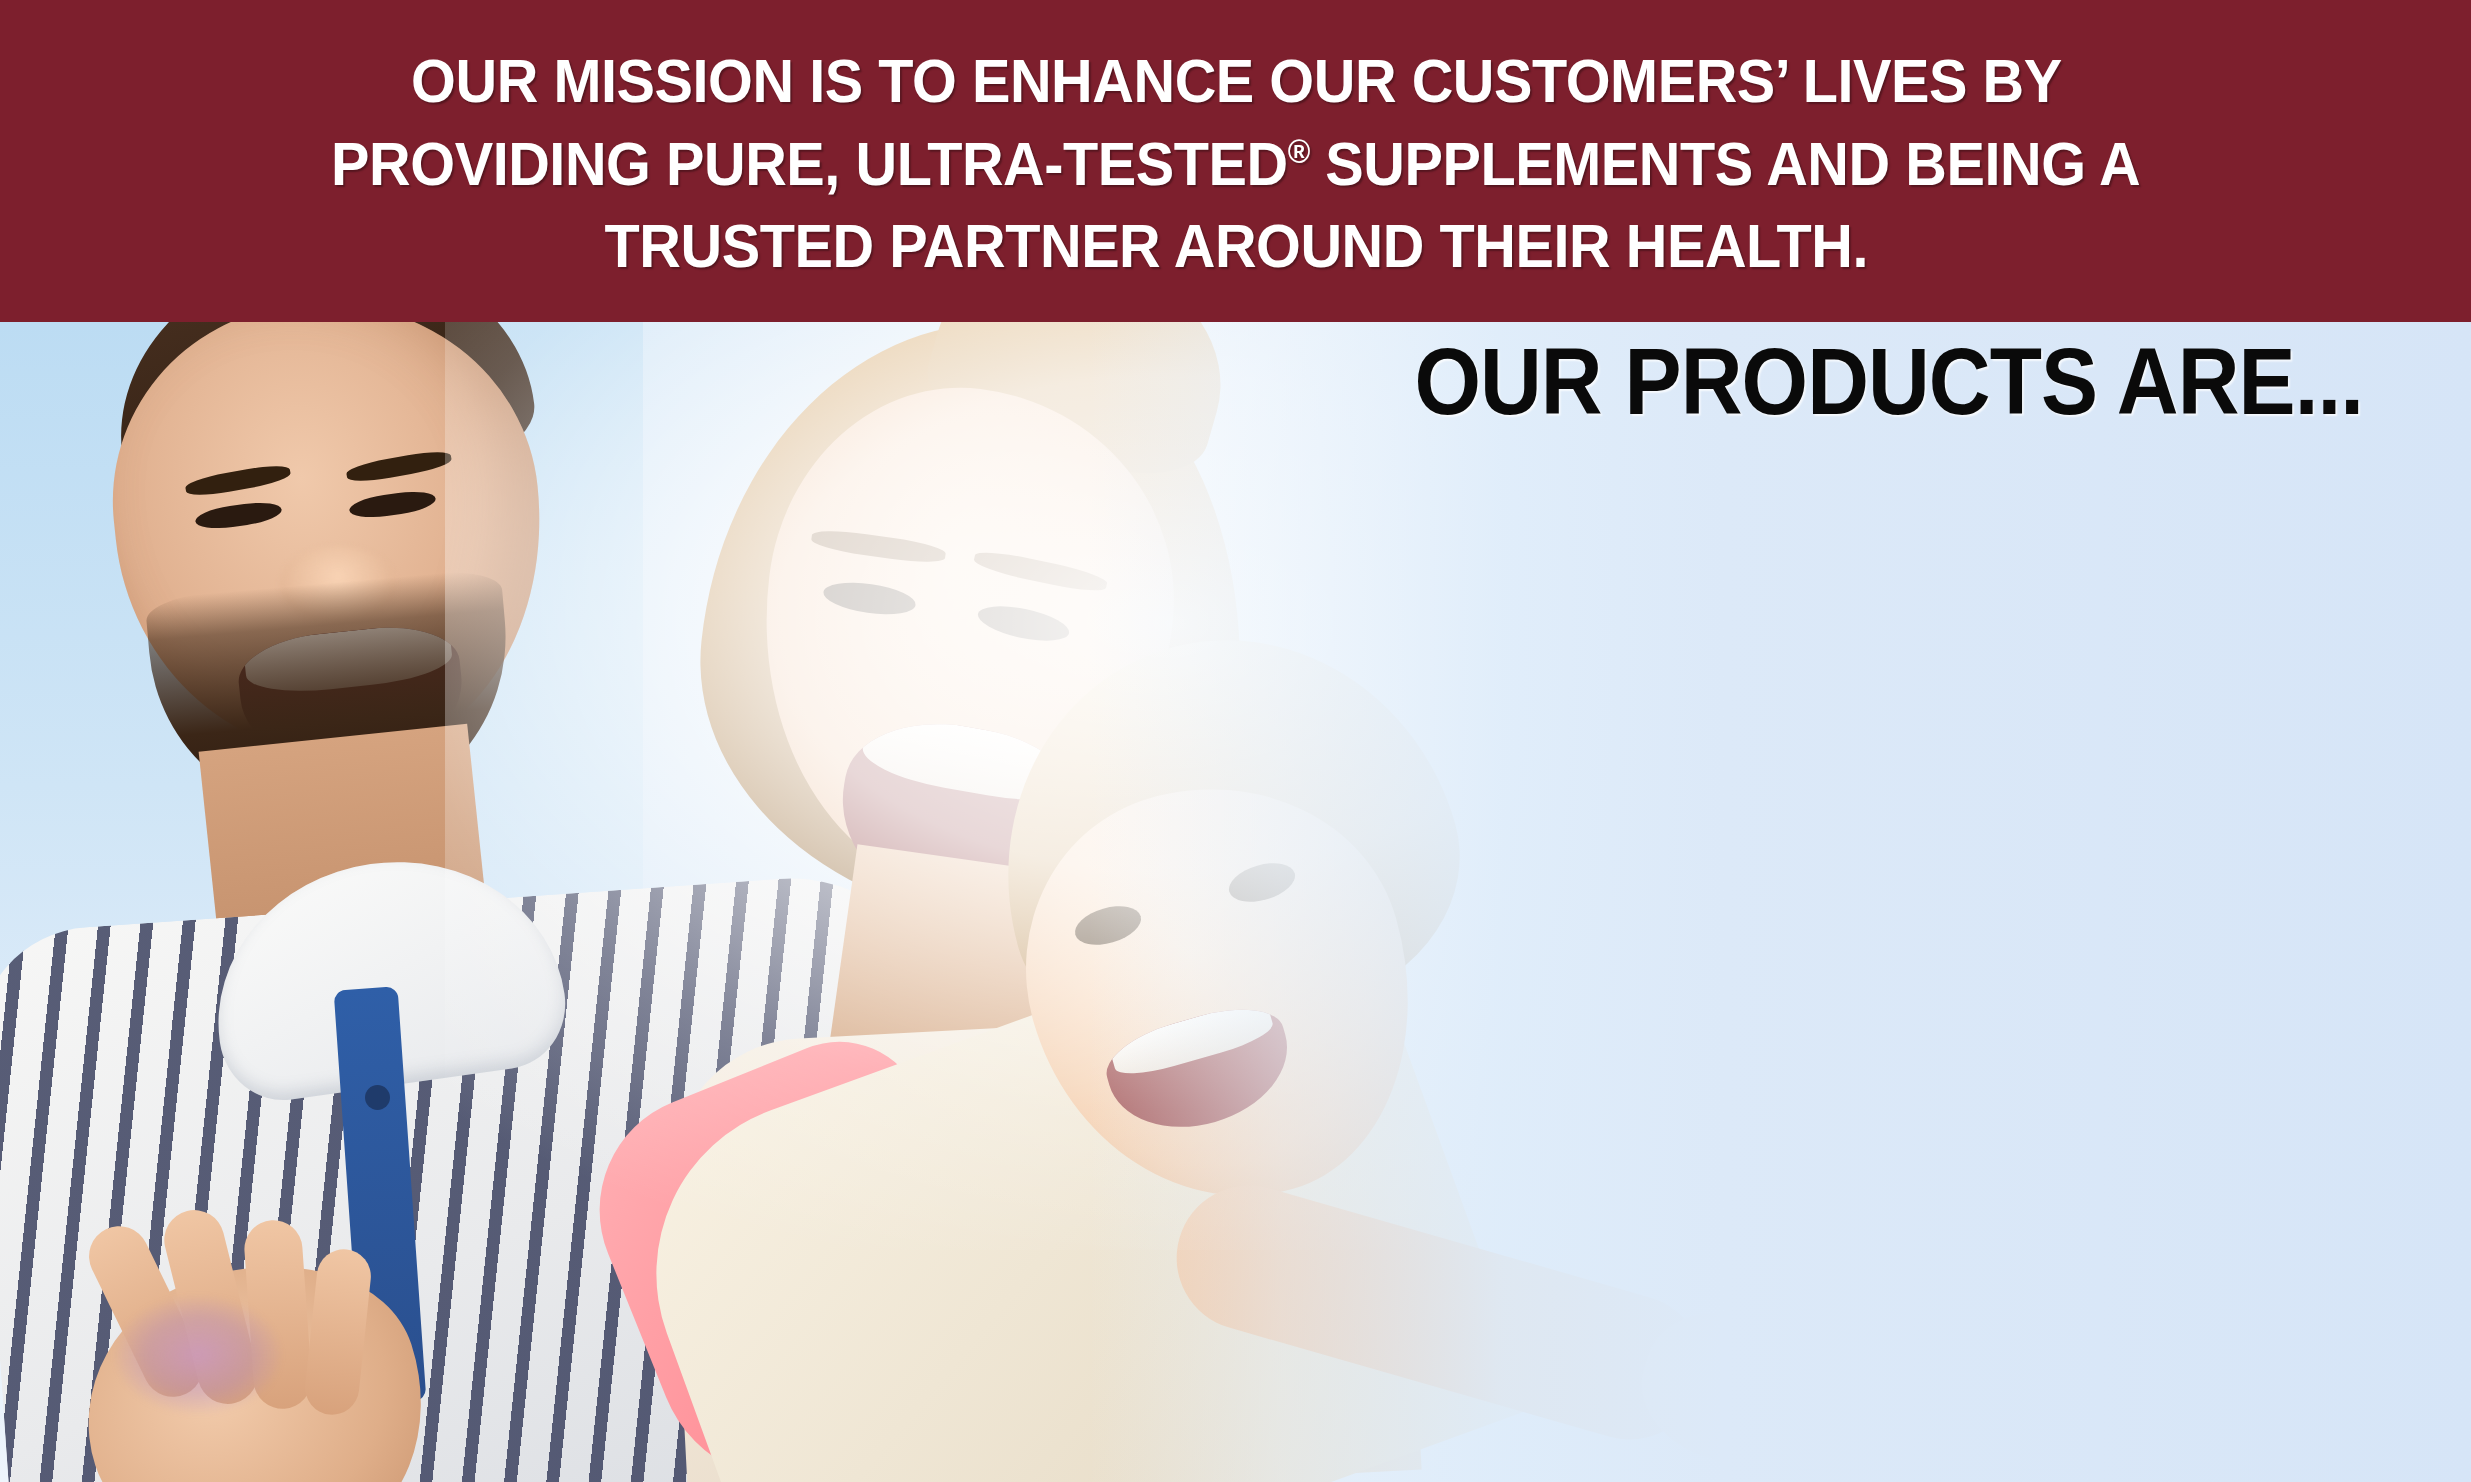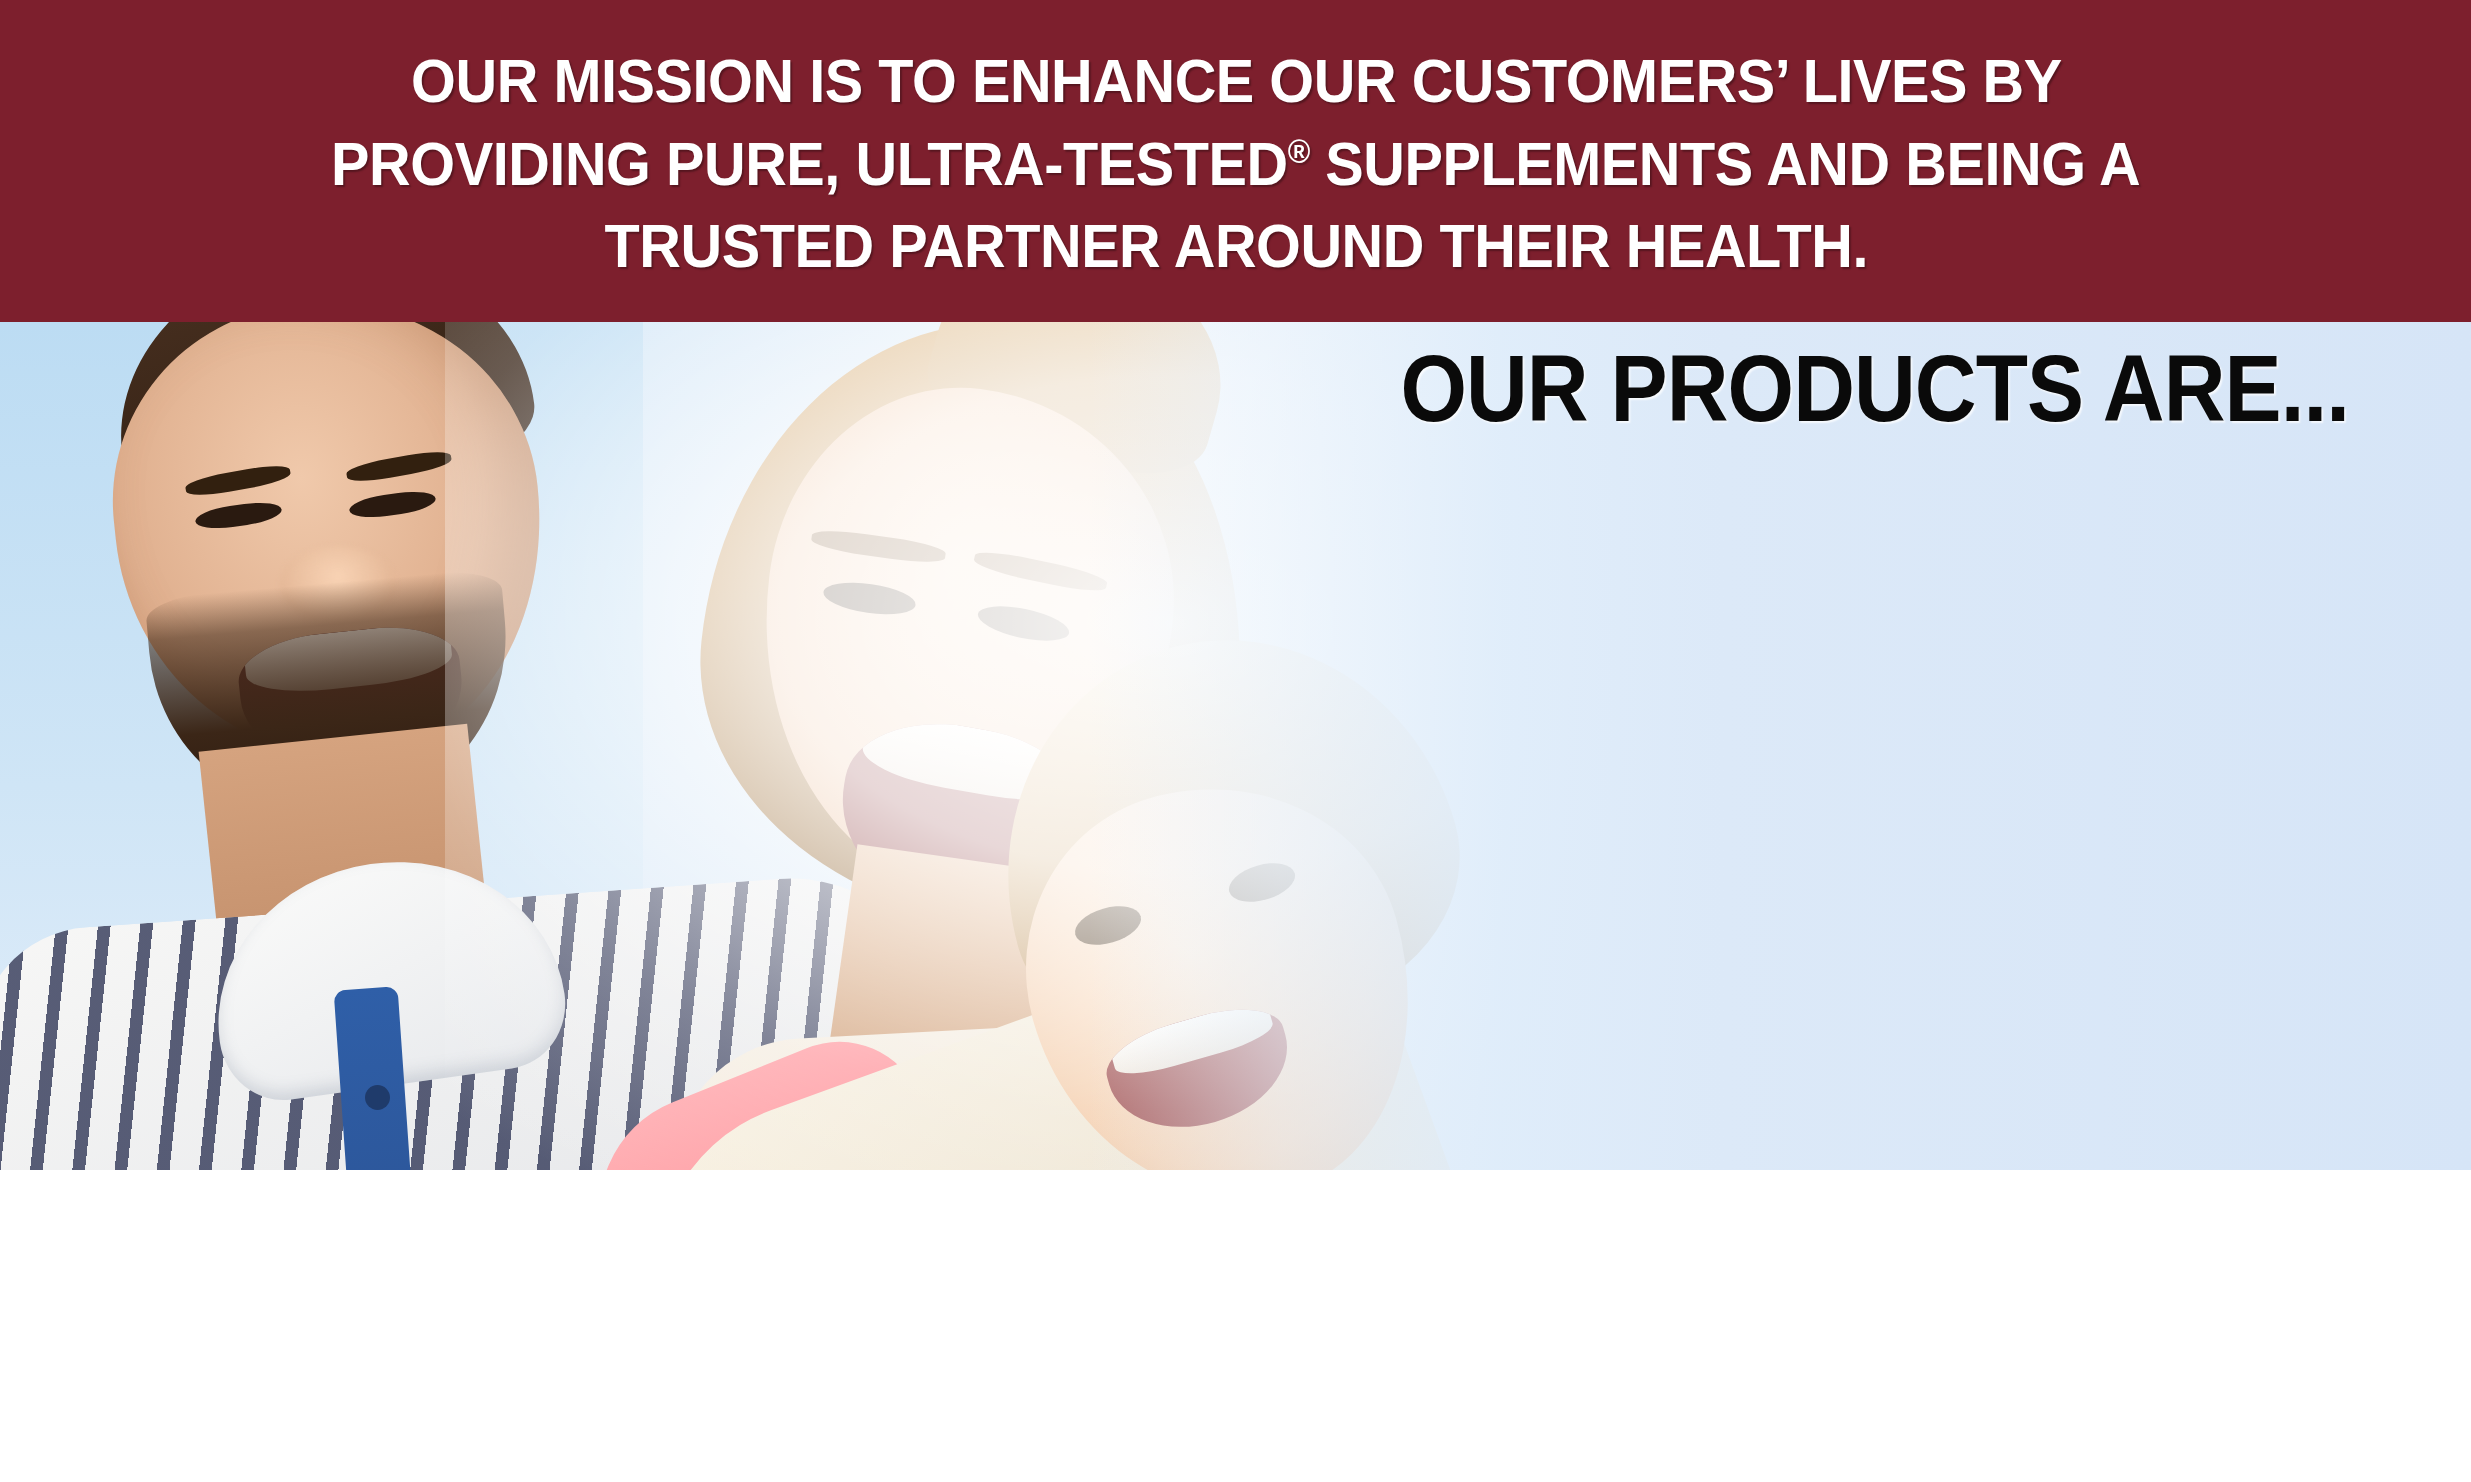--- a/index.html
+++ b/index.html
@@ -1,19 +1,19 @@
 <!DOCTYPE html>
 <html><head>
 <meta charset="utf-8">
 <style>
   * { margin:0; padding:0; box-sizing:border-box; }
   html,body { width:2472px; height:1482px; background:#fff; overflow:hidden; }
   body { font-family:"Liberation Sans", sans-serif; }
 
-  .page { position:relative; width:2472px; height:1170px; overflow:hidden; }
+  .page { position:relative; width:2472px; height:1482px; overflow:hidden; }
 
   
   .mission-banner{
     position:absolute; left:0; top:0; width:2472px; height:322px;
     background:#7d1f2d;
     display:flex; flex-direction:column; align-items:center; justify-content:center;
     padding-top:5.8px;
   }
   .mission-line{
     color:#ffffff;
@@ -218,22 +218,22 @@
 
   
   .right-wash{
     position:absolute; right:0; top:0; width:56%; height:100%; z-index:7;
     background:linear-gradient(90deg, rgba(235,243,252,0) 0%, rgba(229,240,251,0.55) 14%, rgba(222,236,250,0.92) 30%, #dce9f8 46%, #d6e5f7 100%);
     pointer-events:none;
   }
 
   
   .products-panel{
-    position:absolute; right:123px; top:0px; width:1371px; height:1160px; z-index:9;
-    display:flex; flex-direction:column; align-items:flex-end; padding-top:19px;
+    position:absolute; right:109px; top:0px; width:1371px; height:1160px; z-index:9;
+    display:flex; flex-direction:column; align-items:flex-end; padding-top:12px;
   }
   .products-heading{
     color:#0a0a0a;
     font-family:"Liberation Sans","DejaVu Sans",sans-serif;
     font-weight:bold; font-size:95px; line-height:1.0;
     letter-spacing:-1px; white-space:nowrap; text-align:right;
     transform:scaleX(0.9); transform-origin:right center;
     text-shadow:1.9px 1.9px 1.9px rgba(255,255,255,0.75);
     margin-bottom:15.4px;
   }

